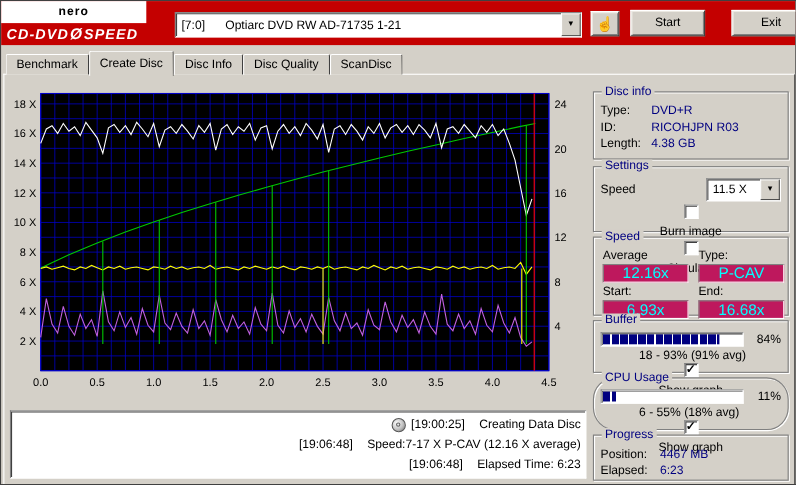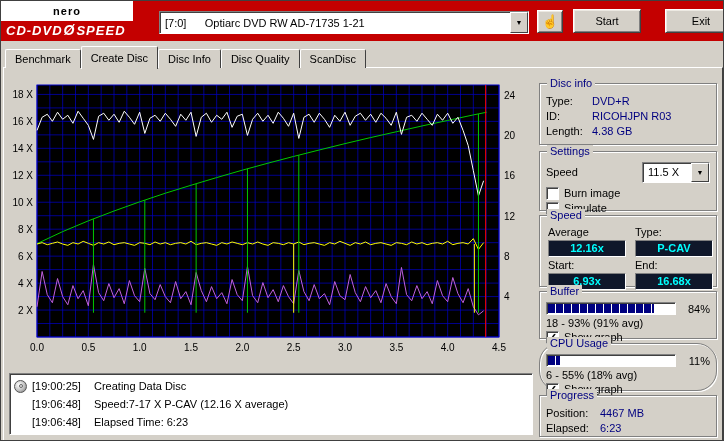--- a/index.html
+++ b/index.html
@@ -37,51 +37,51 @@
   .tab{height:19px;box-sizing:border-box;padding:3px 9px 0;background:#d4d0c8;
     border-top:1px solid #fff;border-left:1px solid #fff;border-right:1px solid #404040;
     border-radius:2px 2px 0 0;}
   .tab.active{height:23px;padding-top:5px;margin-bottom:-1px;position:relative;z-index:4;}
   
   .chart-area{position:absolute;left:6px;top:76px;z-index:2;}
   svg text.tick{font-family:"Liberation Sans",sans-serif;font-size:10px;fill:#000;}
   
   .logbox{position:absolute;left:8px;top:372px;width:524px;height:62px;z-index:2;
     box-sizing:border-box;padding:3px 4px;overflow:hidden;}
-  .logrow{display:flex;align-items:center;line-height:18px;white-space:nowrap;}
+  .logrow{display:flex;align-items:center;line-height:18px;white-space:nowrap;justify-content:flex-end;}
   .logrow .ic{width:18px;display:inline-flex;align-items:center;}
   .logrow .t{width:62px;}
   .disc-icon{width:11px;height:11px;border-radius:50%;border:1px solid #555;
     background:radial-gradient(circle at 35% 35%, #ffffff, #c0c0c0 55%, #707070);position:relative;}
   .disc-icon:after{content:"";position:absolute;left:3.5px;top:3.5px;width:4px;height:4px;
     border-radius:50%;background:#e8e8e8;border:0.5px solid #666;box-sizing:border-box;}
   
   .group{position:absolute;left:538px;width:178px;box-sizing:border-box;
     border:1px solid #808080;box-shadow:inset 1px 1px 0 #ffffff, 1px 1px 0 #ffffff;
     padding:10px 6px 2px;z-index:2;}
   .gtitle{position:absolute;top:-7px;left:7px;background:#d4d0c8;padding:0 3px;color:#000080;}
   .row{display:flex;line-height:15px;}
   .lbl{width:46px;}
   .val{color:#000080;}
-  .chkrow{display:flex;align-items:center;gap:5px;line-height:15px;}
+  .chkrow{display:flex;align-items:center;gap:5px;line-height:15px;flex-direction:column;}
   .chk{width:11px;height:11px;background:#fff;border:1px solid;
     border-color:#808080 #ffffff #ffffff #808080;box-shadow:inset 1px 1px 0 #404040;
     font-size:11px;font-weight:bold;line-height:10px;text-align:center;color:#000;}
   .spd-combo{width:66px;height:19px;margin-left:auto;}
   .spdgrid{display:grid;grid-template-columns:78px 78px;column-gap:9px;row-gap:2px;margin-left:2px;}
-  .blackbox{background:#0f172a;border:1px solid;border-color:#808080 #ffffff #ffffff #808080;
-    color:#00ffff;font-weight:bold;text-align:center;height:15px;line-height:15px;font-size:11px;}
+  .blackbox{background:#be185d;border:1px solid;border-color:#808080 #ffffff #ffffff #808080;
+    color:#00ffff;font-weight:normal;text-align:center;height:15px;line-height:15px;font-size:14px;}
   .bar-row{display:flex;align-items:center;gap:6px;}
   .pbar{width:128px;height:11px;background:#fff;border:1px solid;
     border-color:#808080 #ffffff #ffffff #808080;box-shadow:inset 1px 1px 0 #404040;
     position:relative;overflow:hidden;}
   .pfill{position:absolute;left:1px;top:1px;bottom:1px;
     background:repeating-linear-gradient(90deg,#000080 0,#000080 7px,#ffffff 7px,#ffffff 8px);}
   .pct{margin-left:auto;}
-  .range{line-height:14px;margin-top:1px;}
+  .range{line-height:14px;margin-top:1px;margin-left:35px;}
 </style>
 </head>
 <body>
 
 <div id="window">
 
   <div class="header">
     <div class="logo-box">
       <span>nero</span>
     </div>

